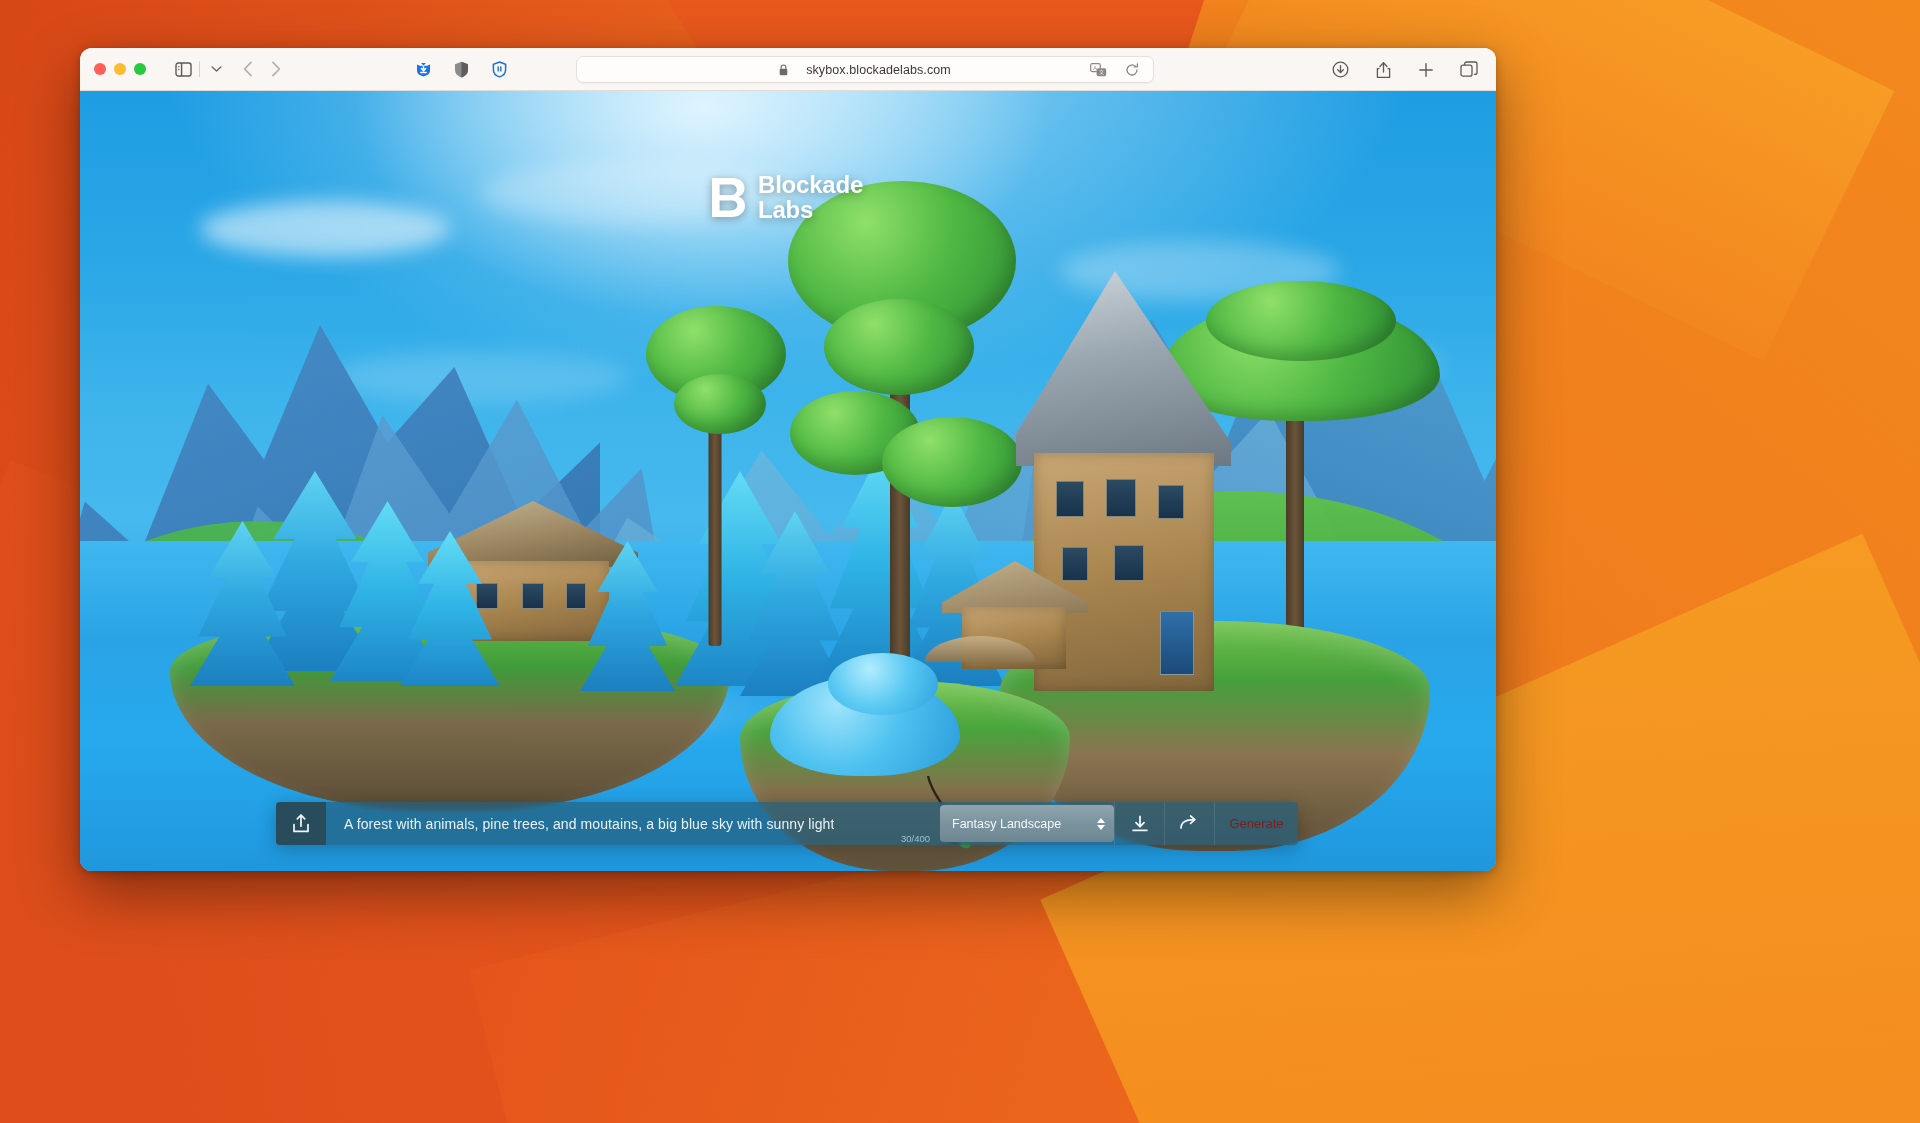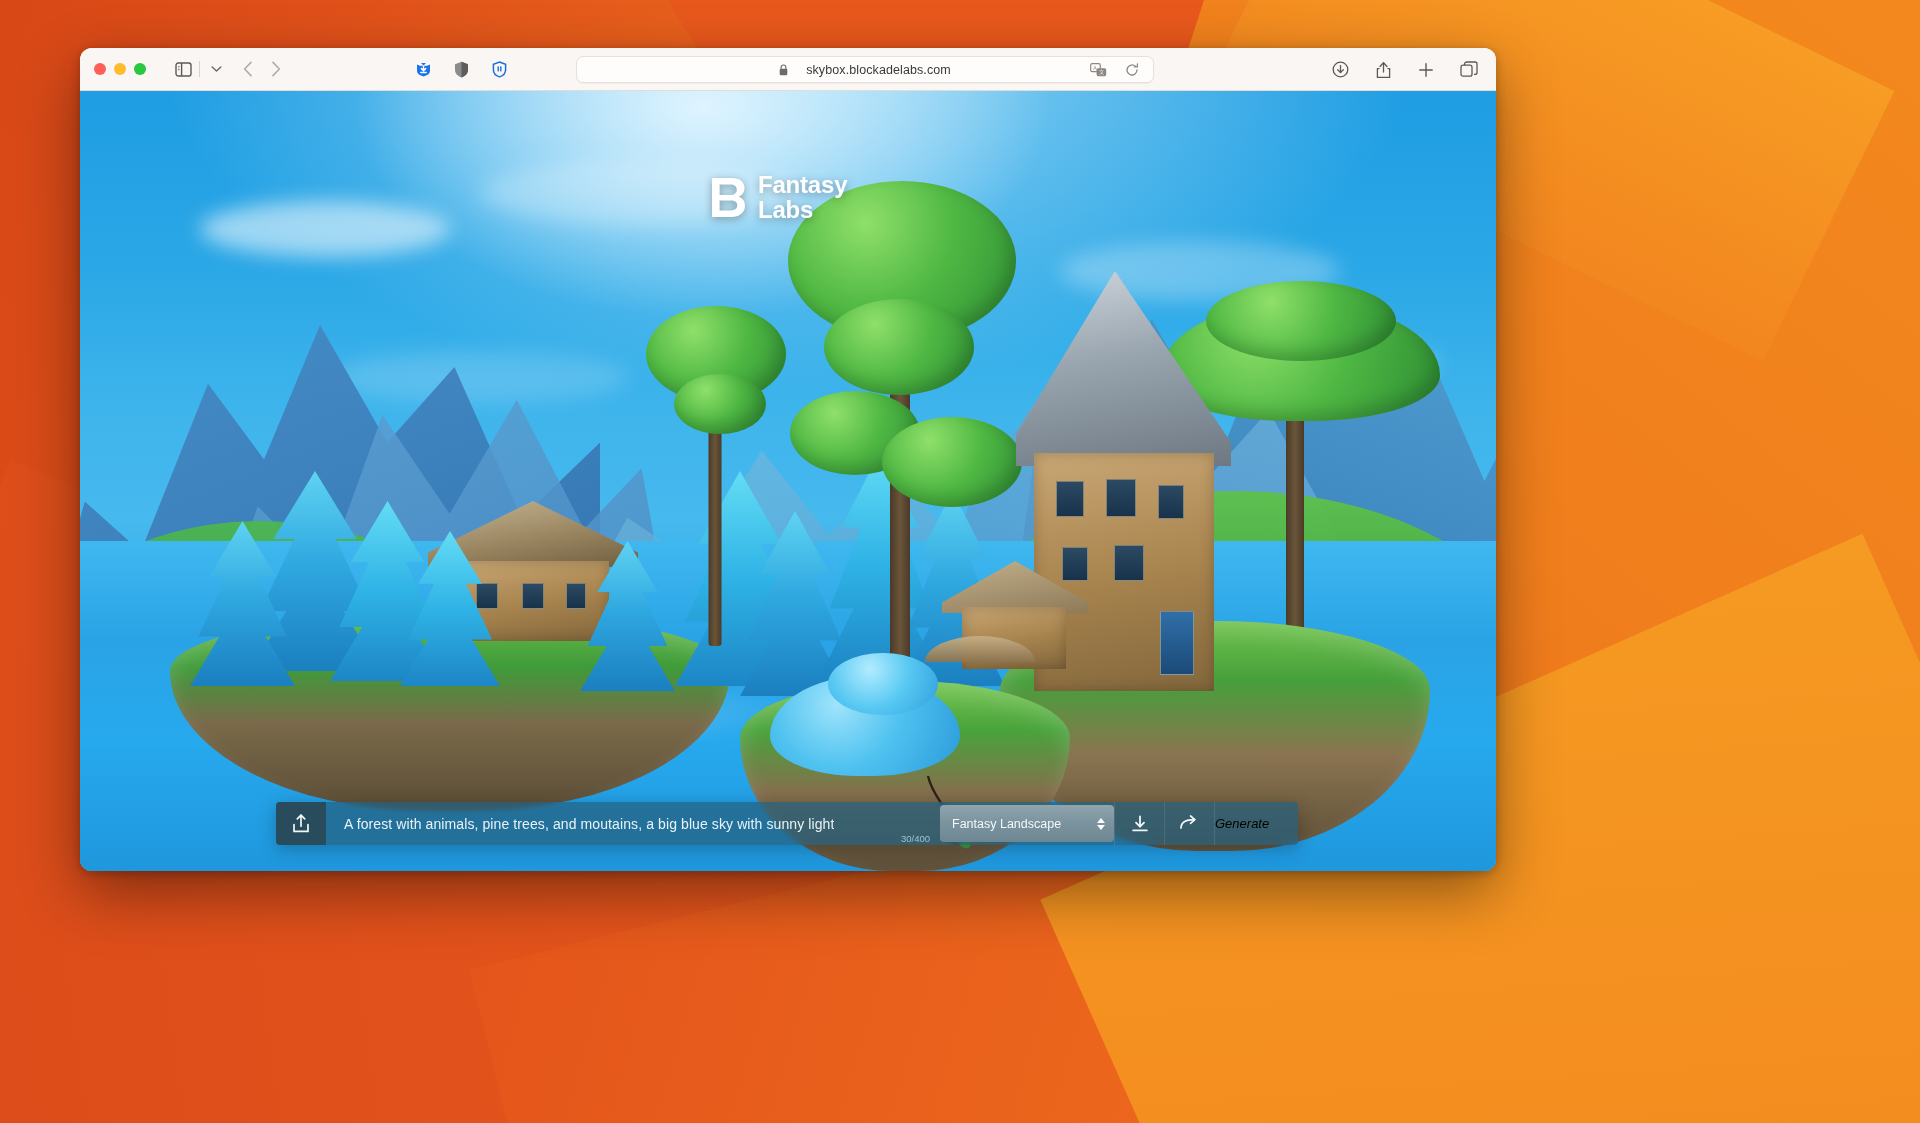--- a/index.html
+++ b/index.html
@@ -346,26 +346,25 @@
 
   .bar-btn {
     width:50px;
     display:flex; align-items:center; justify-content:center;
     color:#f0f6f9;
     border-left:1px solid rgba(255,255,255,.10);
     cursor:pointer;
   }
   #generate-btn {
     width:84px;
-    display:flex; align-items:center; justify-content:flex-start;
-    color:#000000;
+    display:flex; align-items:center; justify-content:center;
+    color:#7f1d1d;
     font-size:13px;
     border-left:1px solid rgba(255,255,255,.10);
     cursor:pointer;
-    font-style:italic;
   }
 
   
   #logo {
     position:absolute;
     left:632px; top:82px;
     display:flex; align-items:center; gap:13px;
     filter:drop-shadow(0 2px 4px rgba(0,0,0,.32));
   }
   #logo-mark { width:33px; height:39px; }
@@ -599,21 +598,21 @@
 
       <div style="position:absolute; left:845px; top:545px; width:110px; height:26px; background:linear-gradient(180deg,#c8ae84,#8b7450); border-radius:50% 50% 0 0/100% 100% 0 0; opacity:.95;"></div>
 
       <div id="logo">
         <svg id="logo-mark" viewBox="0 0 33 39">
           <path d="M0 0 H20 C27.5 0 32.5 4 32.5 10 C32.5 14.2 30.2 17.2 26.6 18.7 C30.6 20 33 23.3 33 27.8 C33 34.4 27.6 39 19.3 39 H0 Z
                    M7.6 6.6 V17 H18.6 C22.4 17 24.8 14.9 24.8 11.7 C24.8 8.6 22.4 6.6 18.6 6.6 Z
                    M7.6 22.4 V32.4 H18.8 C22.9 32.4 25.3 30.4 25.3 27.3 C25.3 24.3 22.9 22.4 18.8 22.4 Z" fill="#ffffff"></path>
         </svg>
         <div id="logo-text">
-          <div>Fantasy</div>
+          <div>Blockade</div>
           <div>Labs</div>
         </div>
       </div>
 
       <div id="prompt-bar">
         <div id="upload-btn">
           <svg width="20" height="21" viewBox="0 0 20 21" fill="none" stroke="#f2f7f9" stroke-width="1.7" stroke-linecap="round" stroke-linejoin="round">
             <path d="M10 13.2 V2.4"></path>
             <polyline points="6.3,5.9 10,2.2 13.7,5.9"></polyline>
             <path d="M3 11.6 V18.4 H17 V11.6"></path>

